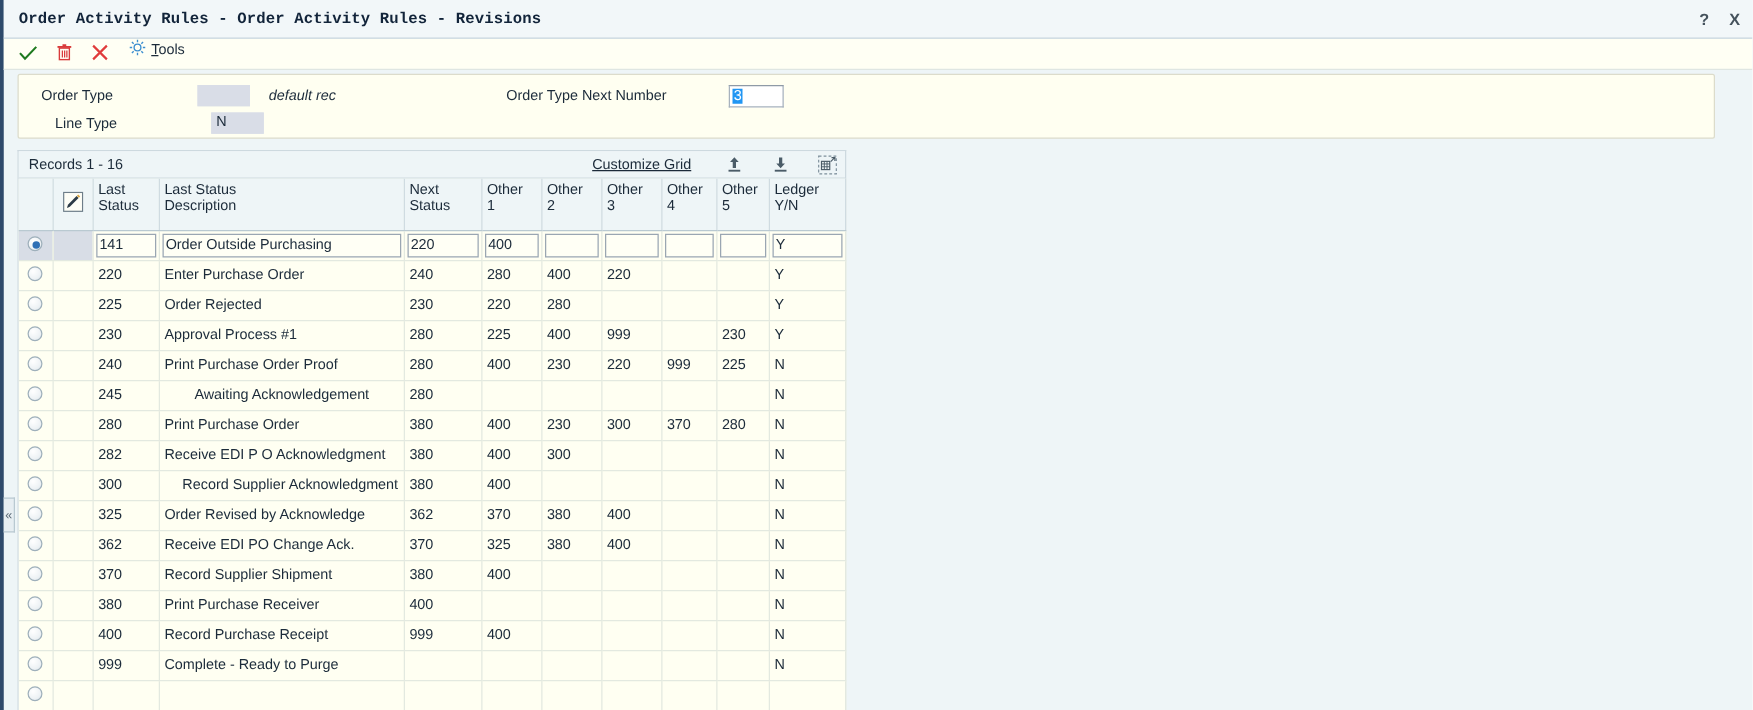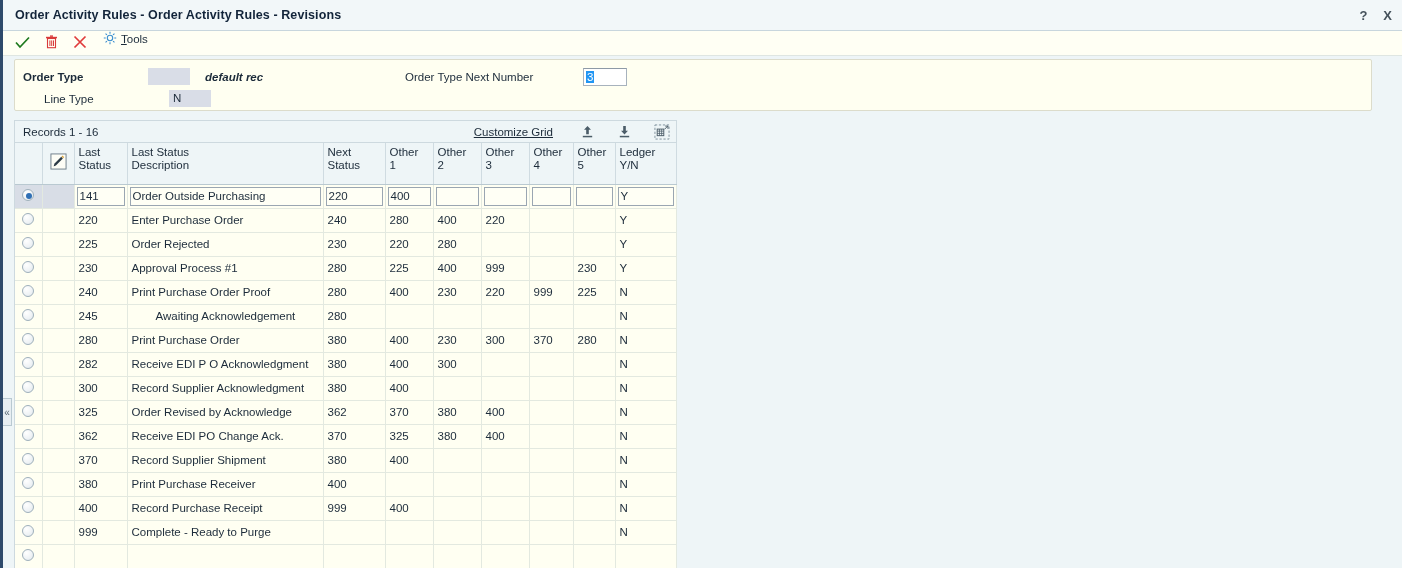--- a/index.html
+++ b/index.html
@@ -25,20 +25,21 @@
     background: #f2f7f9;
     border-bottom: 1px solid #c8d6dd;
     display: flex; align-items: center;
   }
   .titlebar .title {
     padding-left: 12px;
     font-size: 12.5px;
     font-weight: bold;
     color: #12243a;
     letter-spacing: 0.1px;
+    font-family: Liberation Mono, monospace;
   }
   .win-ctrls {
     position: absolute; right: 10px; top: 0; height: 31px;
     display: flex; align-items: center; gap: 16px;
   }
   .win-ctrls span {
     font-size: 13px; font-weight: bold; color: #45525c;
     cursor: pointer; line-height: 1;
   }
 
@@ -254,21 +255,21 @@
                      M2.9 2.9 l1.6 1.6 M11.5 11.5 l1.6 1.6
                      M13.1 2.9 l-1.6 1.6 M4.5 11.5 l-1.6 1.6"></path>
           </g>
         </svg>
       </span>
       <span class="tools-label"><u>T</u><span>ools</span></span>
     </div>
   </div>
 
   <div class="form-panel">
-    <div class="form-row" style="left:8px; top:8px;font-weight:bold;">
+    <div class="form-row" style="left:18px; top:8px;">
       <span class="flabel" style="display:inline-block;width:125px;">Order Type</span>
       <span class="fbox-disabled"></span>
       <span class="italic-note" style="margin-left:15px;">default rec</span>
     </div>
     <div class="form-row" style="left:10px; top:30px;padding-left:19px;">
       <span class="flabel" style="display:inline-block;width:125px;">Line Type</span>
       <span class="fbox-disabled">N</span>
     </div>
     <div class="form-row" style="left:390px; top:8px;">
       <span class="flabel" style="display:inline-block;width:178px;">Order Type Next Number</span>
@@ -467,21 +468,21 @@
             <td>300</td>
             <td></td>
             <td></td>
             <td></td>
             <td>N</td>
           </tr>
           <tr>
             <td class="sel-cell"><span class="radio"></span></td>
             <td class="edit-cell"></td>
             <td>300</td>
-            <td style="text-align: left; margin-left: 43px;">Record Supplier Acknowledgment</td>
+            <td style="text-align: right; margin-left: 43px;">Record Supplier Acknowledgment</td>
             <td>380</td>
             <td>400</td>
             <td></td>
             <td></td>
             <td></td>
             <td></td>
             <td>N</td>
           </tr>
           <tr>
             <td class="sel-cell"><span class="radio"></span></td>

